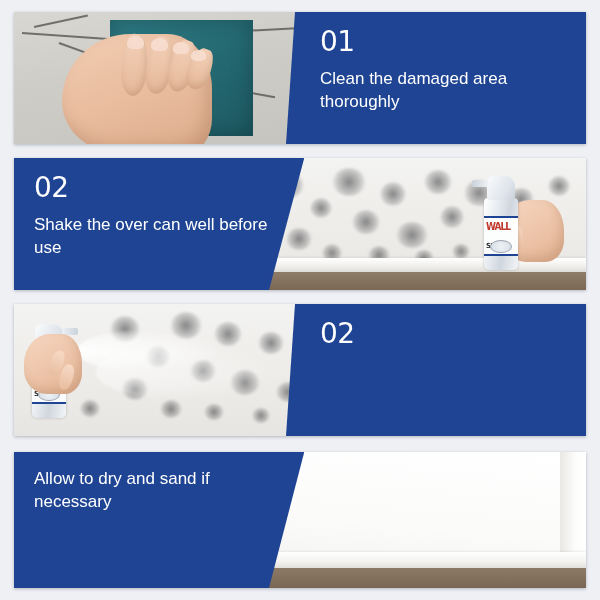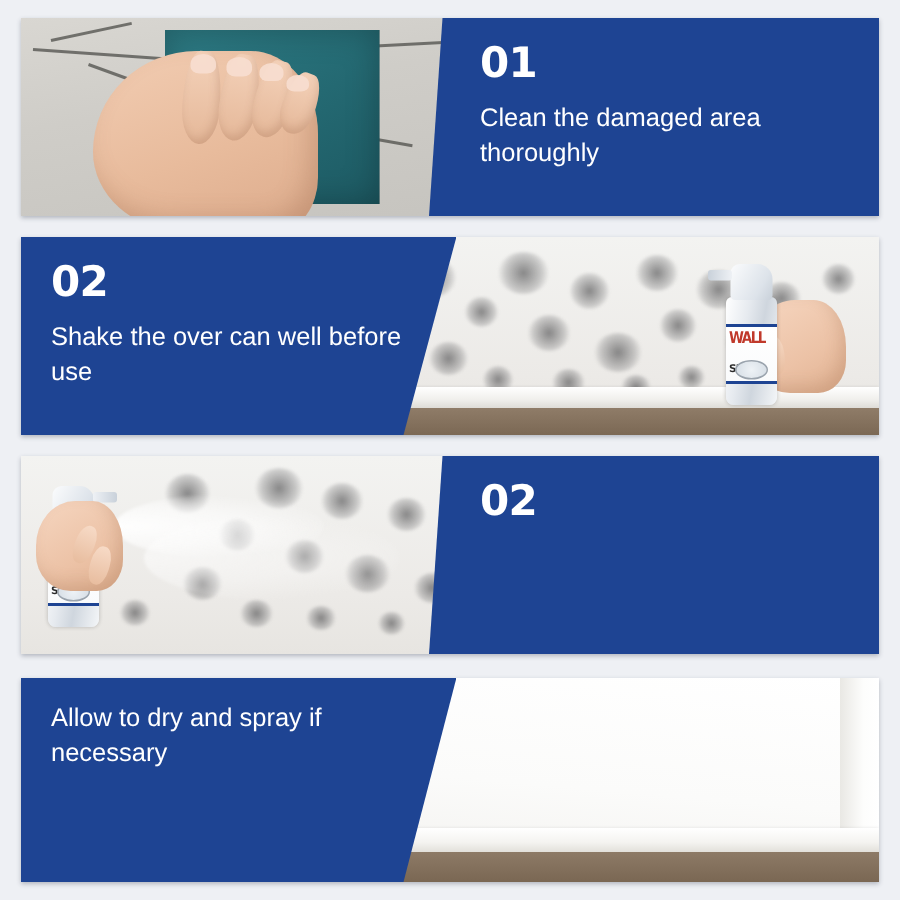--- a/index.html
+++ b/index.html
@@ -72,21 +72,21 @@
     left: 34px;
     top: 16px;
     right: 12px;
   }
   .slab.left .slab-inner { left: 20px; }
 
   .step-num {
     color: #ffffff;
     font-family: "DejaVu Sans", sans-serif;
     font-size: 28px;
-    font-weight: bold;
+    font-weight: normal;
     letter-spacing: -0.5px;
     line-height: 1;
     margin: 0 0 12px 0;
   }
   .step-text {
     color: #ffffff;
     font-family: "Liberation Sans", sans-serif;
     font-size: 17px;
     font-weight: 400;
     line-height: 1.33;
@@ -405,18 +405,18 @@
   <div class="step-row r4">
 
     <div class="photo right ph-clean">
       <div class="corner"></div>
       <div class="skirting"></div>
       <div class="floor"></div>
     </div>
 
     <div class="slab left">
       <div class="slab-inner">
-        <p class="step-text">Allow to dry and spray if necessary</p>
+        <p class="step-text">Allow to dry and sand if necessary</p>
       </div>
     </div>
   </div>
 
 </div>
 
 </body></html>

